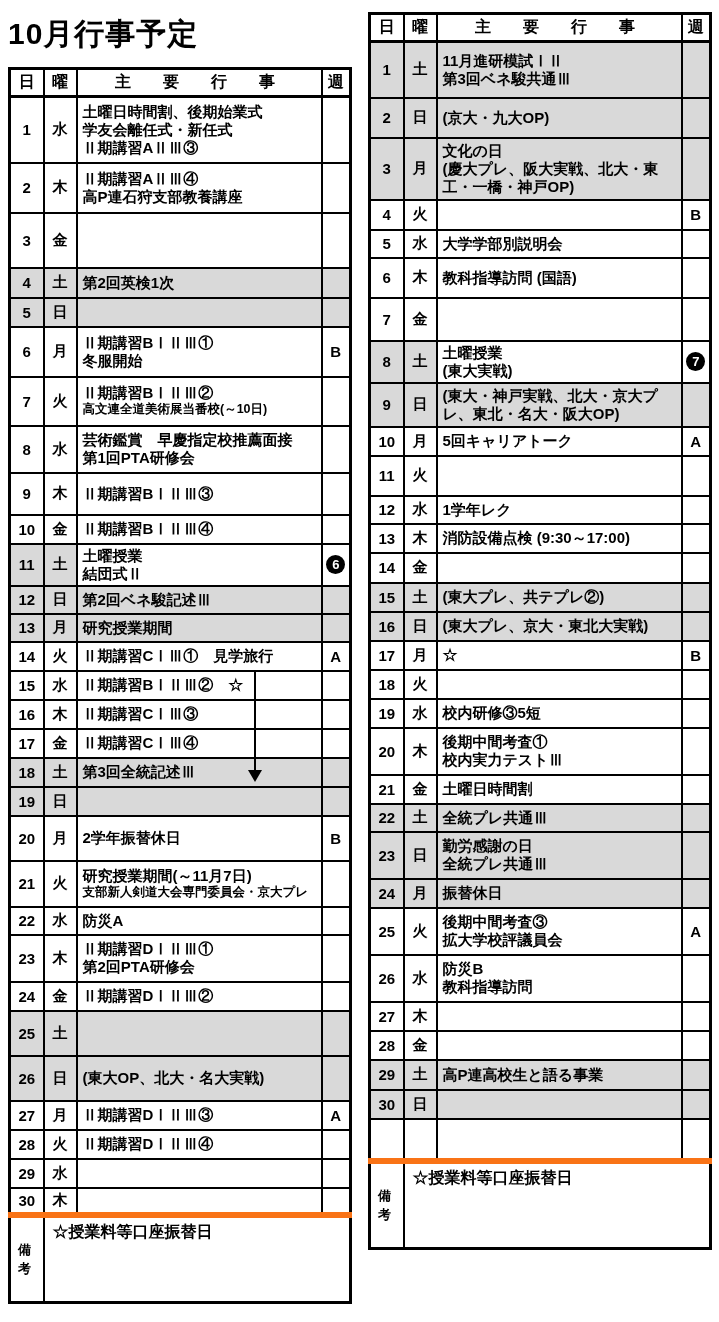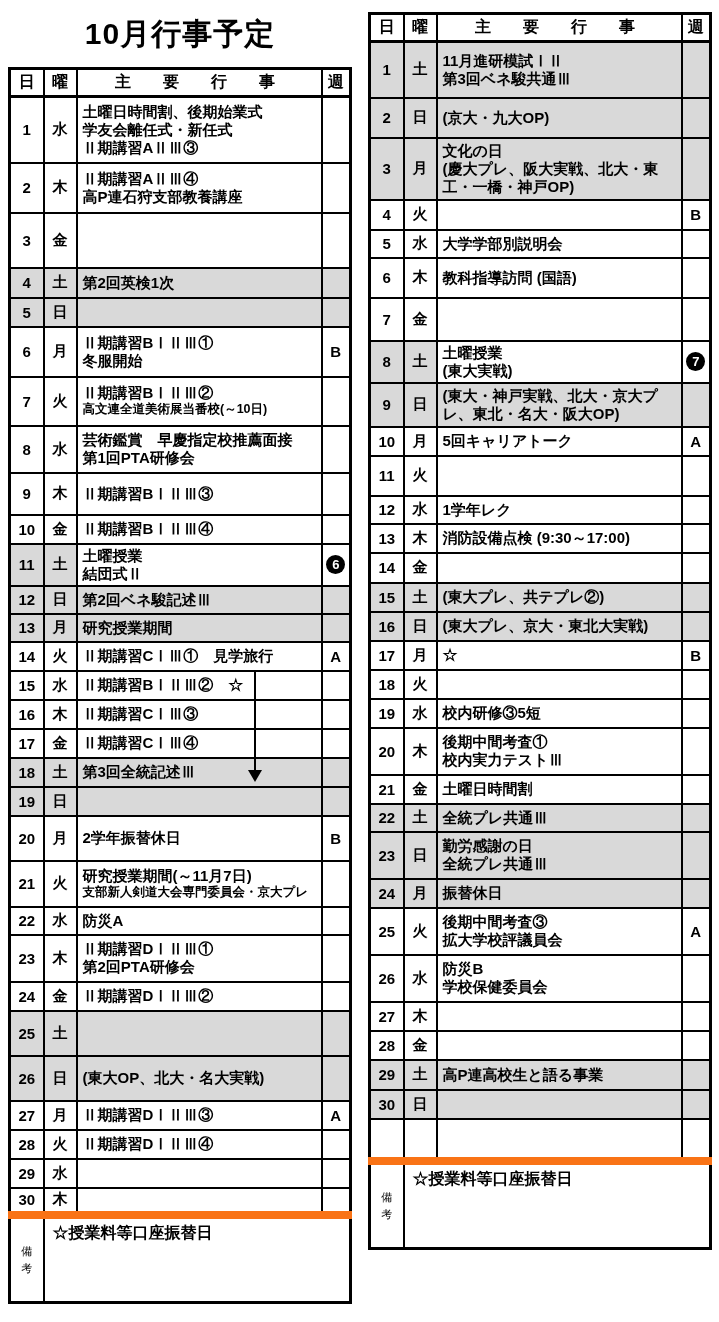--- a/index.html
+++ b/index.html
@@ -6,21 +6,21 @@
   html, body { margin: 0; padding: 0; }
   body {
     width: 719px; height: 1322px;
     background: #ffffff; color: #000;
     font-family: "Liberation Sans", sans-serif;
     overflow: hidden;
   }
   .page { display: flex; gap: 16px; padding: 12px 8px 0 8px; }
   .cal { width: 344px; flex: 0 0 344px; }
   .cal-title {
-    margin: 2px 0 12px 0; text-align: center;
+    margin: 2px 0 12px 0; 
     font-size: 30px; font-weight: bold; letter-spacing: 1px;
   }
   table.cal-table {
     width: 344px; border-collapse: collapse; table-layout: fixed;
     border: 3px solid #000;
   }
   th, td { border: 2px solid #000; padding: 0; vertical-align: middle; }
   thead th {
     height: 28px; font-size: 16px; font-weight: bold;
     text-align: center; border-bottom: 3px solid #000; background: #fff;
@@ -43,23 +43,23 @@
   }
   td.ev.vline-arrow::before {
     content: ""; position: absolute; left: 170px; top: 11px; width: 0; height: 0;
     border: 7px solid transparent; border-top: 12px solid #000;
   }
   .badge {
     display: inline-flex; width: 19px; height: 19px; border-radius: 50%;
     background: #000; color: #fff; align-items: center; justify-content: center;
     font-size: 13px; font-weight: bold; line-height: 1; vertical-align: middle;
   }
-  tr.remarks-row td { border-top: 8px solid #f97316; height: 88px; }
+  tr.remarks-row td { border-top: 6px solid #f97316; height: 88px; }
   td.remarks-label {
-    text-align: center; font-size: 11px; font-weight: normal;
+    font-size: 13px; font-weight: bold;
     word-break: break-all; line-height: 1.5; padding: 0 7px; vertical-align: middle;
   }
   td.remarks { vertical-align: top; text-align: left; font-size: 16px; font-weight: bold; padding: 4px 8px; }
 </style>
 </head>
 <body>
 
 <div class="page">
 
   <section class="cal">
@@ -536,21 +536,21 @@
               <div class="line">後期中間考査③</div>
               <div class="line">拡大学校評議員会</div>
             </td>
             <td class="wk">A</td>
           </tr>
           <tr class="" style="height: 47px;">
             <td class="day">26</td>
             <td class="wd">水</td>
             <td class="ev">
               <div class="line">防災B</div>
-              <div class="line">学校保健委員会</div>
+              <div class="line">教科指導訪問</div>
             </td>
             <td class="wk"></td>
           </tr>
           <tr class="" style="height: 29px;">
             <td class="day">27</td>
             <td class="wd">木</td>
             <td class="ev"></td>
             <td class="wk"></td>
           </tr>
           <tr class="" style="height: 29px;">

